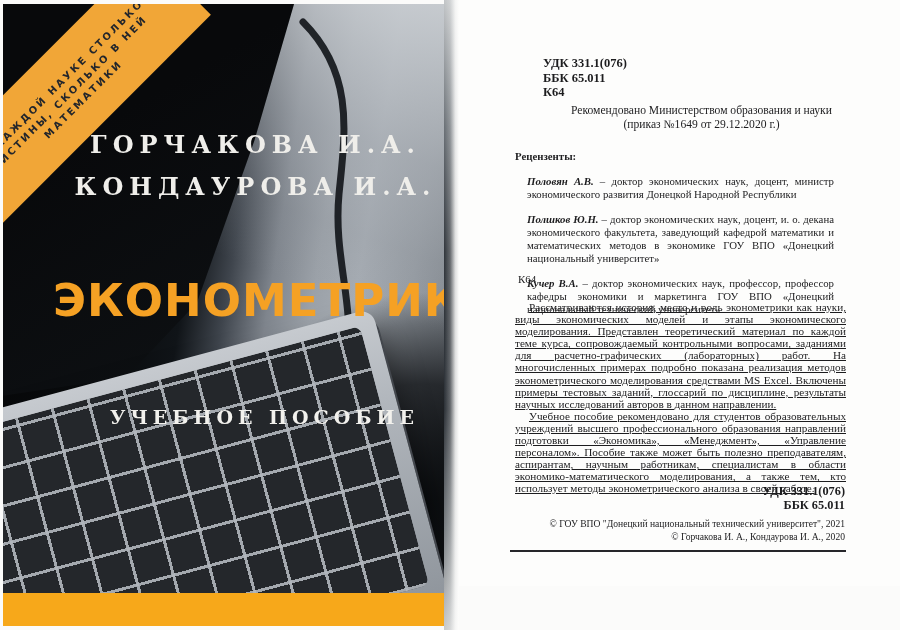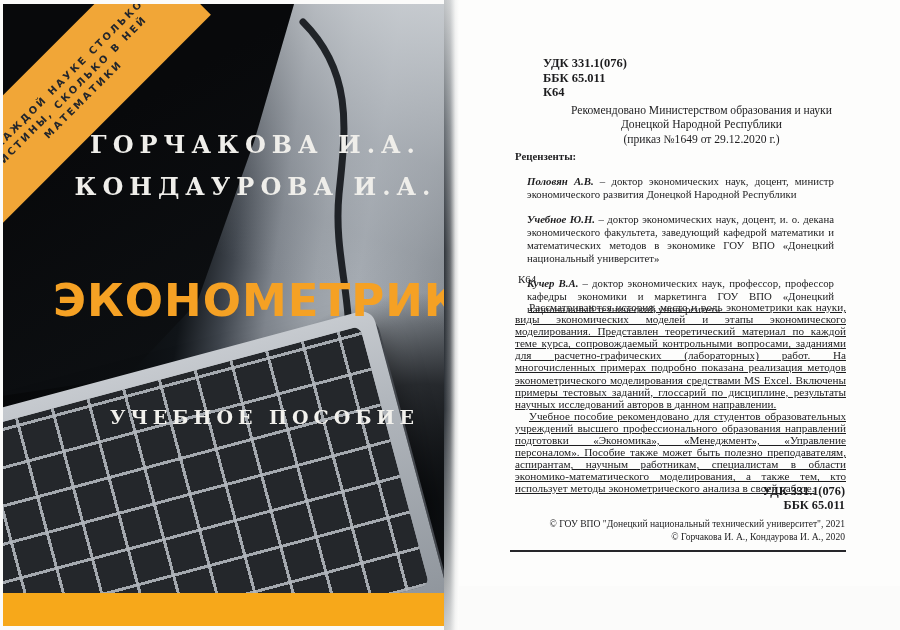--- a/index.html
+++ b/index.html
@@ -105,28 +105,27 @@
     <div class="gutter"></div>
 
     <div class="udk-top">
       <div>УДК 331.1(076)</div>
       <div>ББК 65.011</div>
       <div>К64</div>
     </div>
 
     <div class="recommend">
       <div>Рекомендовано Министерством образования и науки</div>
-      <div>Донецкой Народной Республики</div>
       <div>(приказ №1649 от 29.12.2020 г.)</div>
     </div>
 
     <div class="reviewers">
       <div class="rev-h">Рецензенты:</div>
       <p><b class="rname">Половян А.В.</b><span> – доктор экономических наук, доцент, министр экономического развития Донецкой Народной Республики</span></p>
-      <p><b class="rname">Учебное Ю.Н.</b><span> – доктор экономических наук, доцент, и. о. декана экономического факультета, заведующий кафедрой математики и математических методов в экономике ГОУ ВПО «Донецкий национальный университет»</span></p>
+      <p><b class="rname">Полшков Ю.Н.</b><span> – доктор экономических наук, доцент, и. о. декана экономического факультета, заведующий кафедрой математики и математических методов в экономике ГОУ ВПО «Донецкий национальный университет»</span></p>
       <p><b class="rname">Кучер В.А.</b><span> – доктор экономических наук, профессор, профессор кафедры экономики и маркетинга ГОУ ВПО «Донецкий национальный технический университет»</span></p>
     </div>
 
     <div class="catalog-code">К64</div>
 
     <div class="abstract">
       <p>Рассматриваются история, место и роль эконометрики как науки, виды экономических моделей и этапы экономического моделирования. Представлен теоретический материал по каждой теме курса, сопровождаемый контрольными вопросами, заданиями для расчетно-графических (лабораторных) работ. На многочисленных примерах подробно показана реализация методов эконометрического моделирования средствами MS Excel. Включены примеры тестовых заданий, глоссарий по дисциплине, результаты научных исследований авторов в данном направлении.</p>
       <p>Учебное пособие рекомендовано для студентов образовательных учреждений высшего профессионального образования направлений подготовки «Экономика», «Менеджмент», «Управление персоналом». Пособие также может быть полезно преподавателям, аспирантам, научным работникам, специалистам в области экономико-математического моделирования, а также тем, кто использует методы эконометрического анализа в своей работе.</p>
     </div>
 

